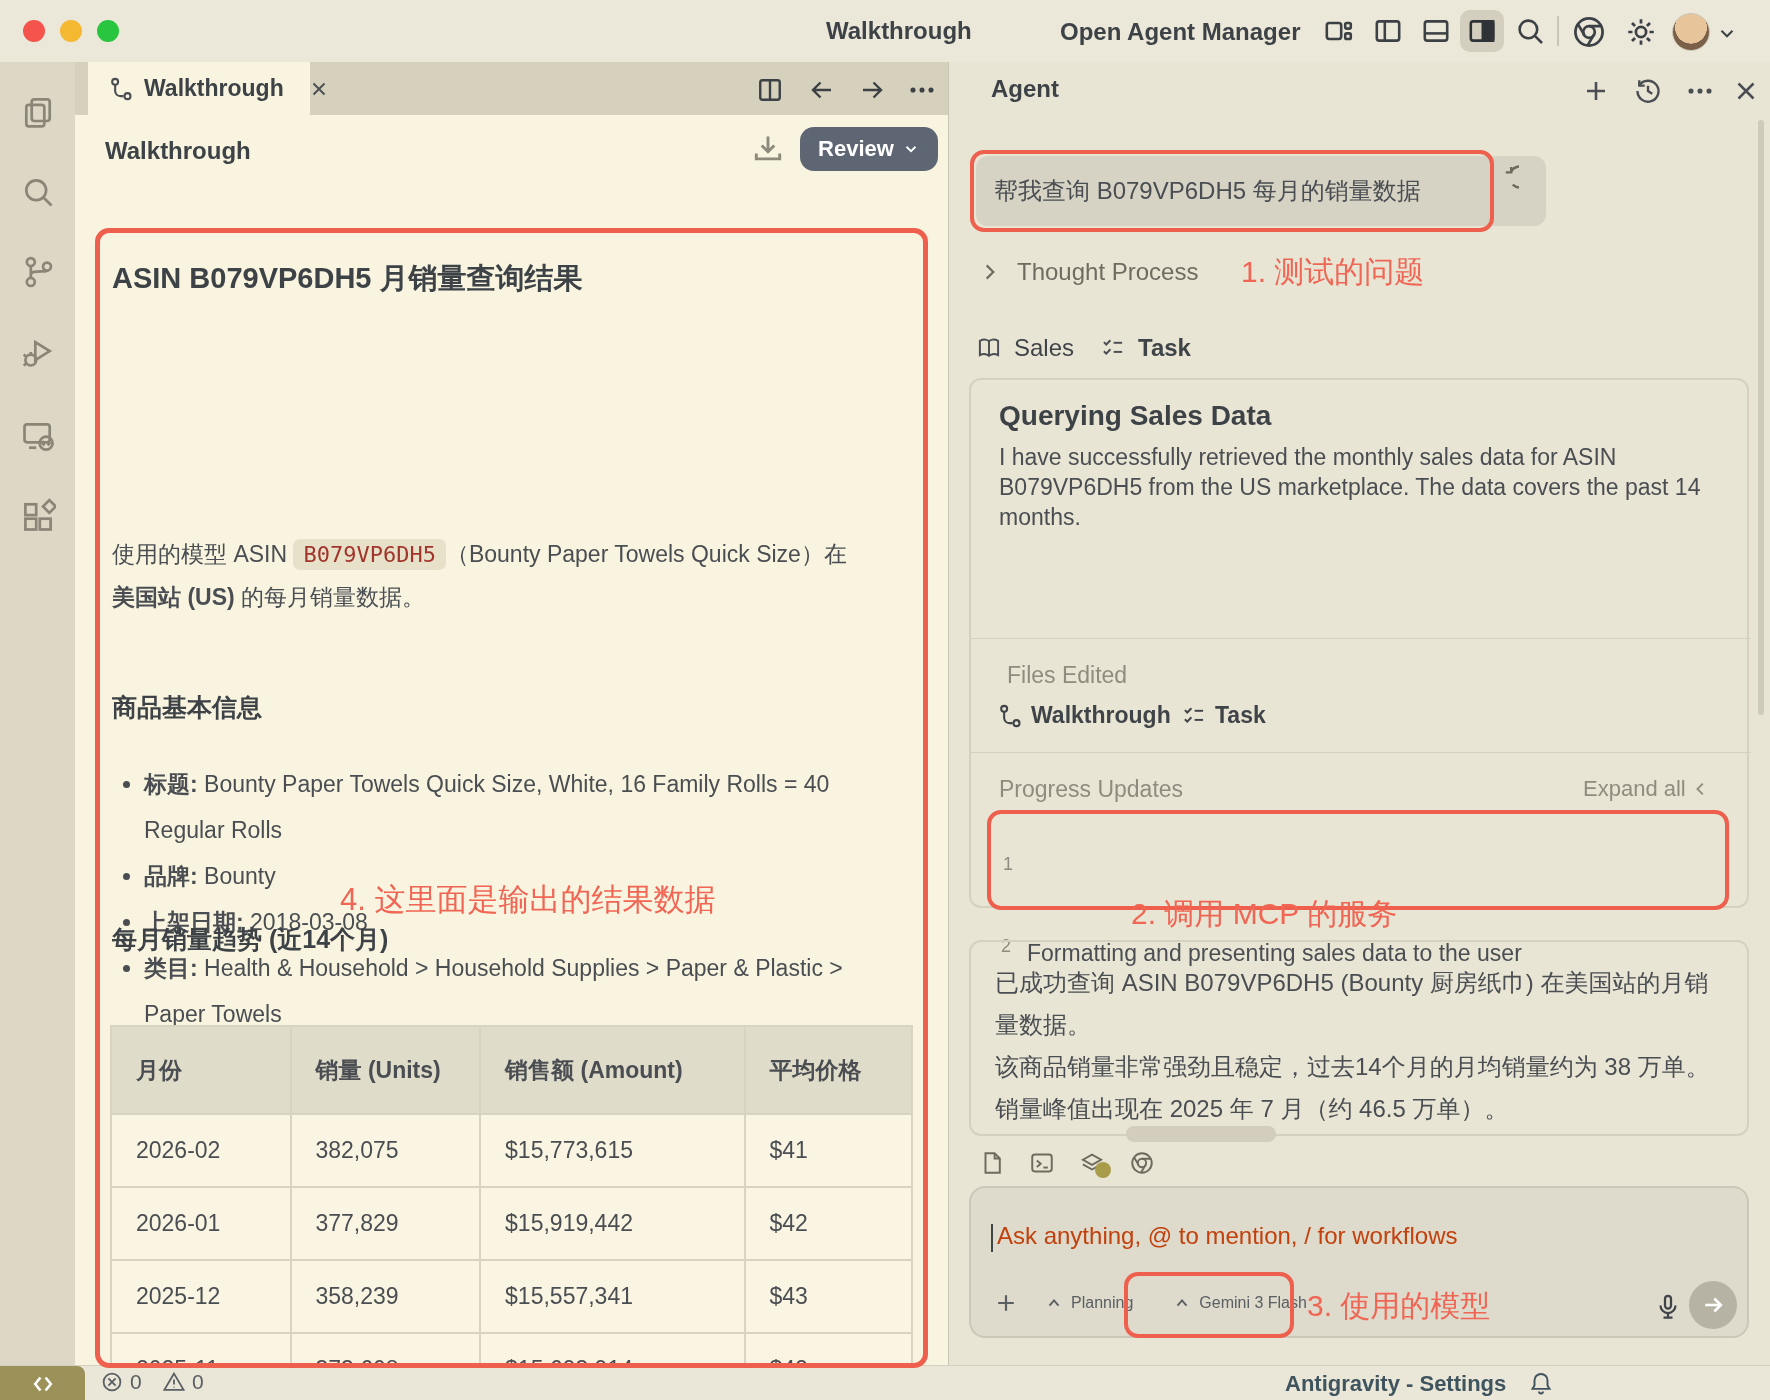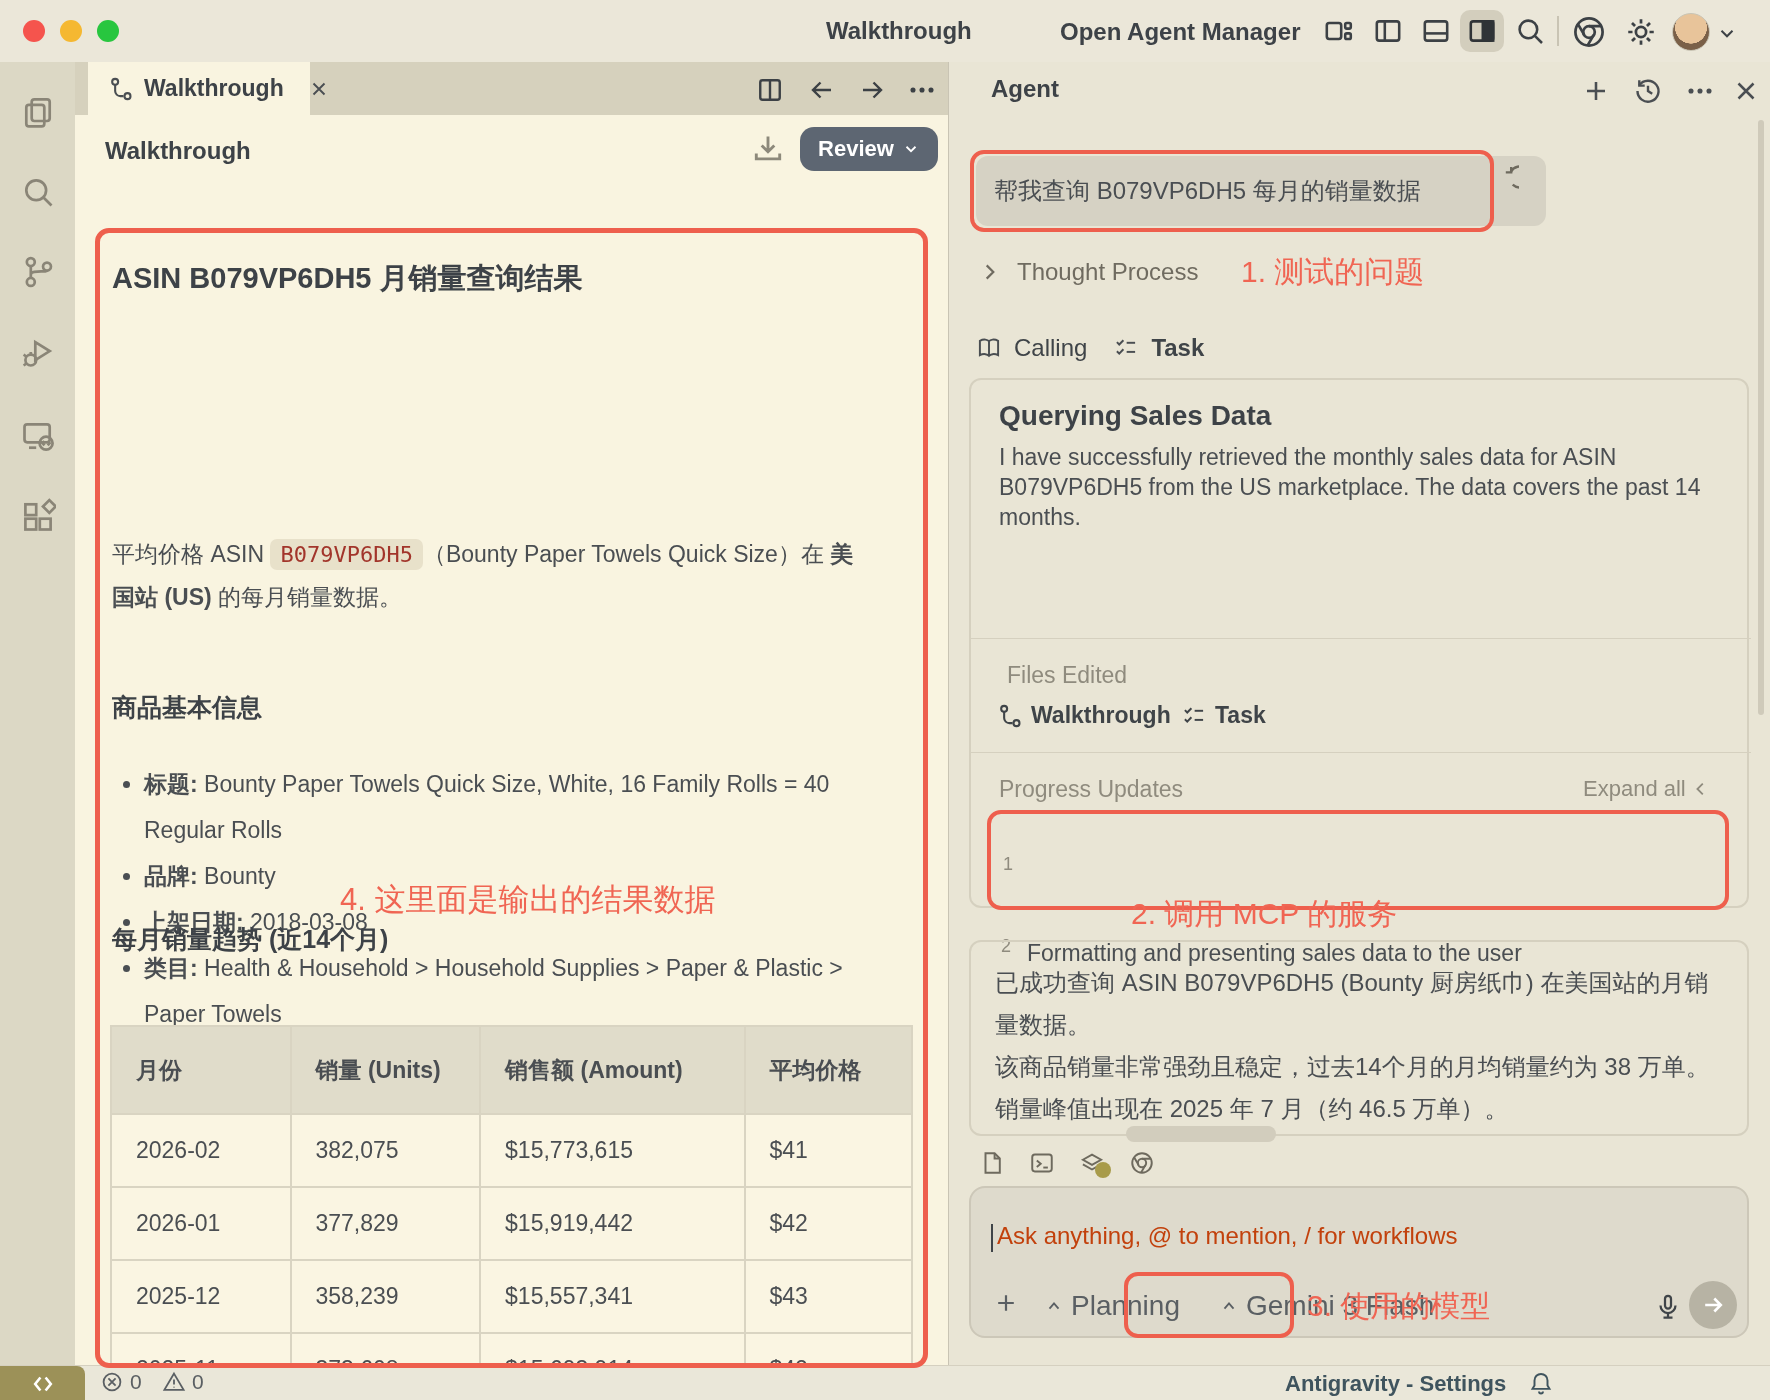--- a/index.html
+++ b/index.html
@@ -67,21 +67,21 @@
   .pu-num{font-size:18px;color:#8f8b7e;}
   .pu-text{font-size:23px;color:#4a4e52;line-height:43px;}
   .card2{left:20px;top:878px;width:780px;height:196px;overflow:hidden;}
   .resp-p{margin:0 0 0 0;font-size:24px;line-height:42px;color:#4a4e52;}
   .pill{left:177px;top:1064px;width:150px;height:16px;background:#d2cdbd;border-radius:8px;}
   .tools-row{left:30px;top:1088px;display:flex;gap:24px;color:#6e6a5e;}
   .inputbox{left:20px;top:1124px;width:780px;height:152px;background:#dedacc;border:2px solid #ccc7b8;
             border-radius:16px;box-sizing:border-box;}
   .caret{display:inline-block;width:2px;height:28px;background:#3f4448;vertical-align:middle;margin-right:4px;}
   .placeholder{left:20px;top:34px;font-size:24px;color:#c2410c;}
-  .in-bottom{left:22px;top:102px;display:flex;gap:26px;color:#5a5f63;font-size:28px;}
+  .in-bottom{left:22px;top:102px;display:flex;align-items:center;gap:26px;color:#5a5f63;font-size:16px;}
   .chev-group{display:flex;align-items:center;gap:8px;}
   .send-btn{left:718px;top:93px;width:48px;height:48px;border-radius:50%;background:#b7b3a4;
             display:flex;align-items:center;justify-content:center;}
   .scrollbar{left:809px;top:58px;width:6px;height:595px;background:#cfcaba;border-radius:3px;}
   
   .statusbar{left:0;top:1365px;width:1770px;height:35px;background:#eae7d9;border-top:1px solid #d5d0c0;z-index:4;}
   .olive{left:0;top:0;width:85px;height:35px;background:#9c9158;display:flex;align-items:center;justify-content:center;border-top-right-radius:8px;}
   .sb-item{display:flex;align-items:center;gap:6px;font-size:21px;color:#5a5f63;}
   .sb-right{font-size:22px;font-weight:600;color:#3f545e;}
 </style>
@@ -249,21 +249,21 @@
         <polyline points="5,7.5 10,12.5 15,7.5"></polyline>
       </svg>
   </div>
 </div>
 
 <div class="abs doccontent"></div>
 
 <div class="abs redbox-main">
   <div class="abs doc-h1">ASIN B079VP6DH5 月销量查询结果</div>
   <div class="abs doc-p" style="top:300px;">
-    <span>平均价格 ASIN </span><span class="code">B079VP6DH5</span><span>（Bounty Paper Towels Quick Size）在 </span><b>美国站 (US)</b><span> 的每月销量数据。</span>
+    <span>使用的模型 ASIN </span><span class="code">B079VP6DH5</span><span>（Bounty Paper Towels Quick Size）在 </span><b>美国站 (US)</b><span> 的每月销量数据。</span>
   </div>
   <div class="abs doc-h2" style="left:12px;top:458px;">商品基本信息</div>
   <ul class="abs doc-ul" style="top:528px;">
     <li><span class="blabel">标题:</span> <span>Bounty Paper Towels Quick Size, White, 16 Family Rolls = 40 Regular Rolls</span></li>
     <li><span class="blabel">品牌:</span> <span>Bounty</span></li>
     <li><span class="blabel">上架日期:</span> <span>2018-03-08</span></li>
     <li><span class="blabel">类目:</span> <span>Health &amp; Household &gt; Household Supplies &gt; Paper &amp; Plastic &gt; Paper Towels</span></li>
     <li><span class="blabel">评分:</span> <span>4.8 (229,248 个评论)</span></li>
   </ul>
   <div class="abs ann" style="left:240px;top:646px;font-size:31px;">4. 这里面是输出的结果数据</div>
@@ -355,21 +355,21 @@
       </svg>
     <span>Thought Process</span>
   </div>
   <div class="abs ann" style="left:292px;top:190px;">1. 测试的问题</div>
 
   <div class="abs et-row">
     <svg width="26" height="26" viewBox="0 0 20 20" fill="none" stroke="#4a4e52" stroke-width="1.5">
         <path d="M3 4.5 C6 2.8 9 3.6 10 4.8 C11 3.6 14 2.8 17 4.5 V15.5 C14 14 11 14.8 10 16 C9 14.8 6 14 3 15.5 Z"></path>
         <path d="M10 4.8 V16"></path>
       </svg>
-    <span style="font-weight:400;">Calling</span>
+    <span style="font-weight:400;">Sales</span>
     <svg width="26" height="26" viewBox="0 0 20 20" fill="none" stroke="#4a4e52" stroke-width="1.5" style="margin-left:14px;">
         <path d="M3 5.5 L4.8 7.3 L8 4"></path>
         <path d="M10.5 6 H17"></path>
         <path d="M3 12.5 L4.8 14.3 L8 11"></path>
         <path d="M10.5 13 H17"></path>
       </svg>
     <span style="font-weight:700;">Task</span>
   </div>
 
   <div class="abs card card1">

